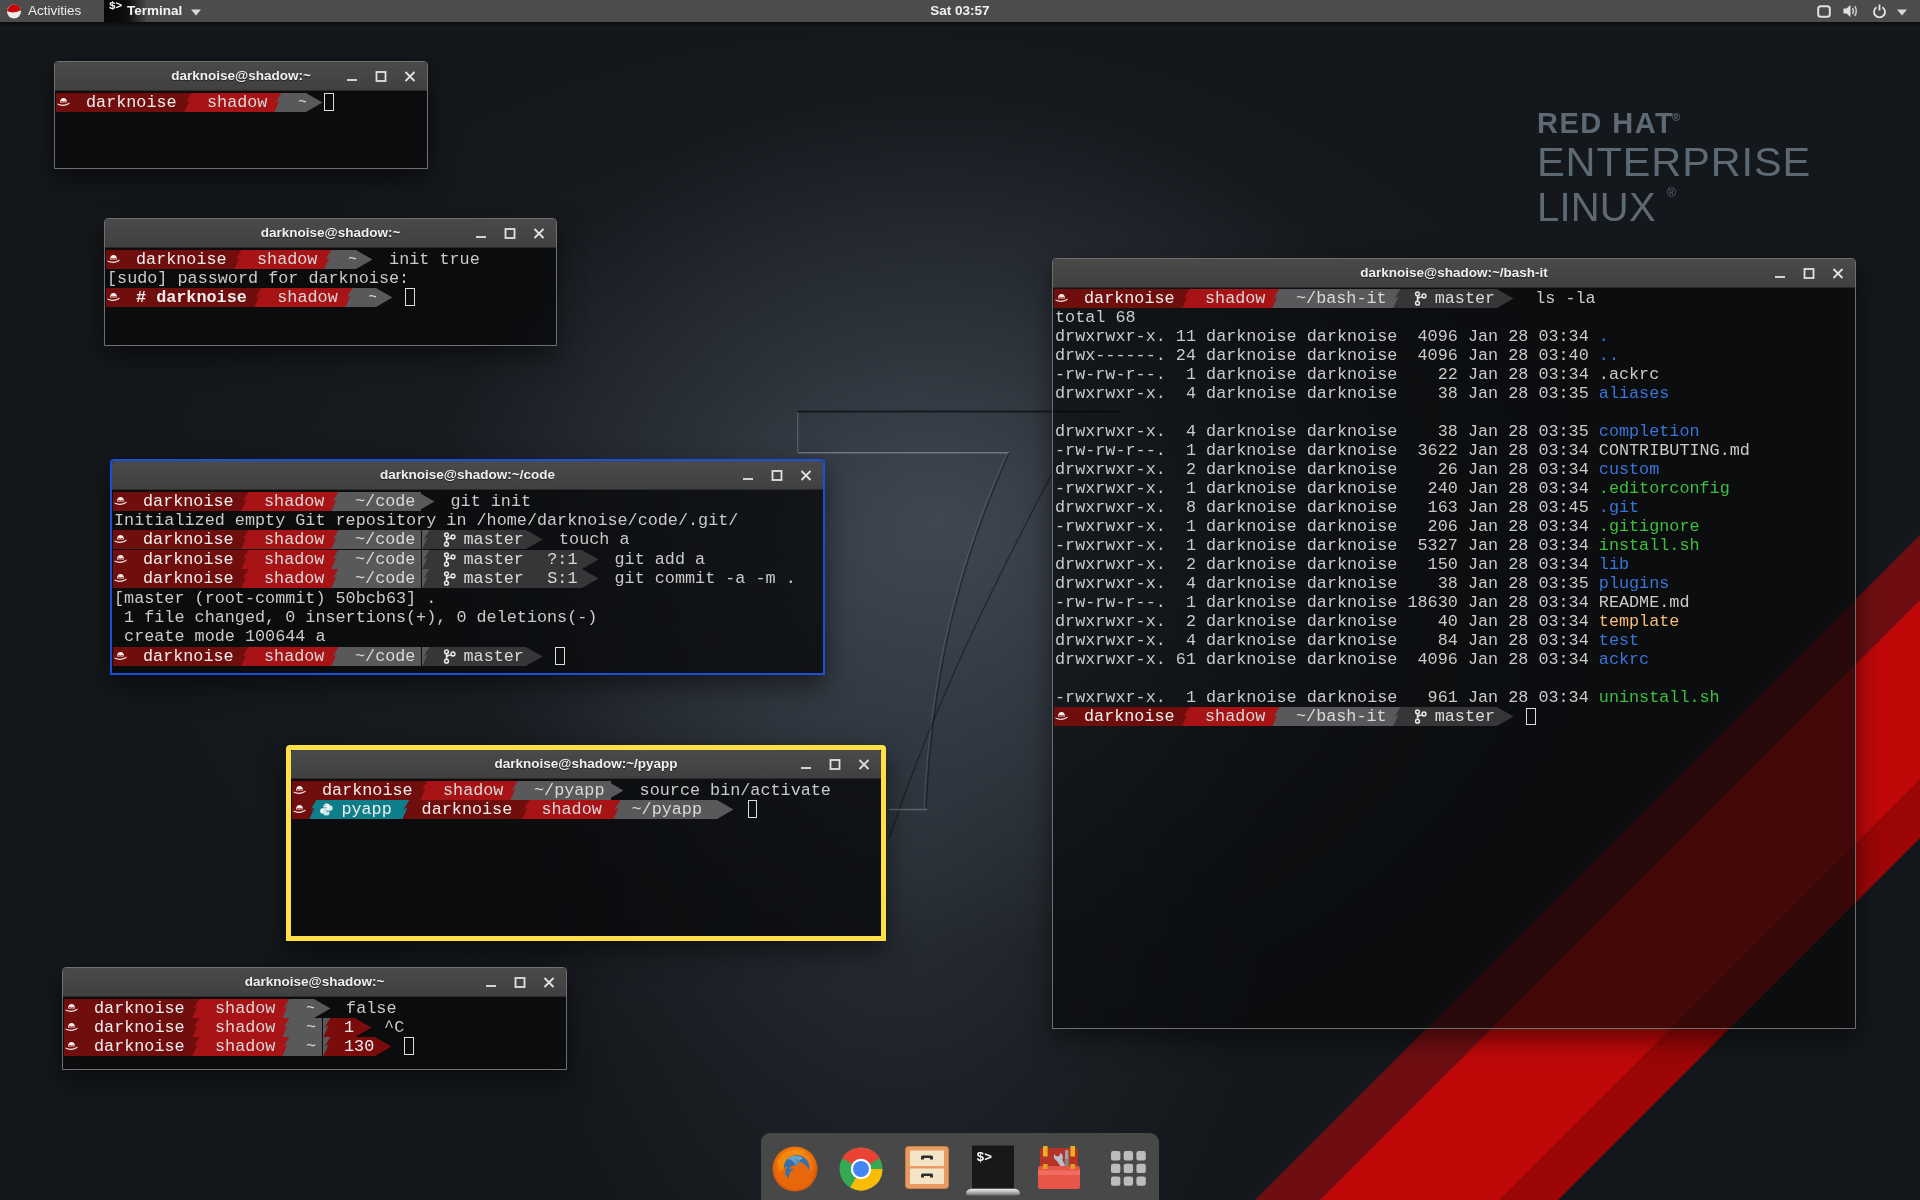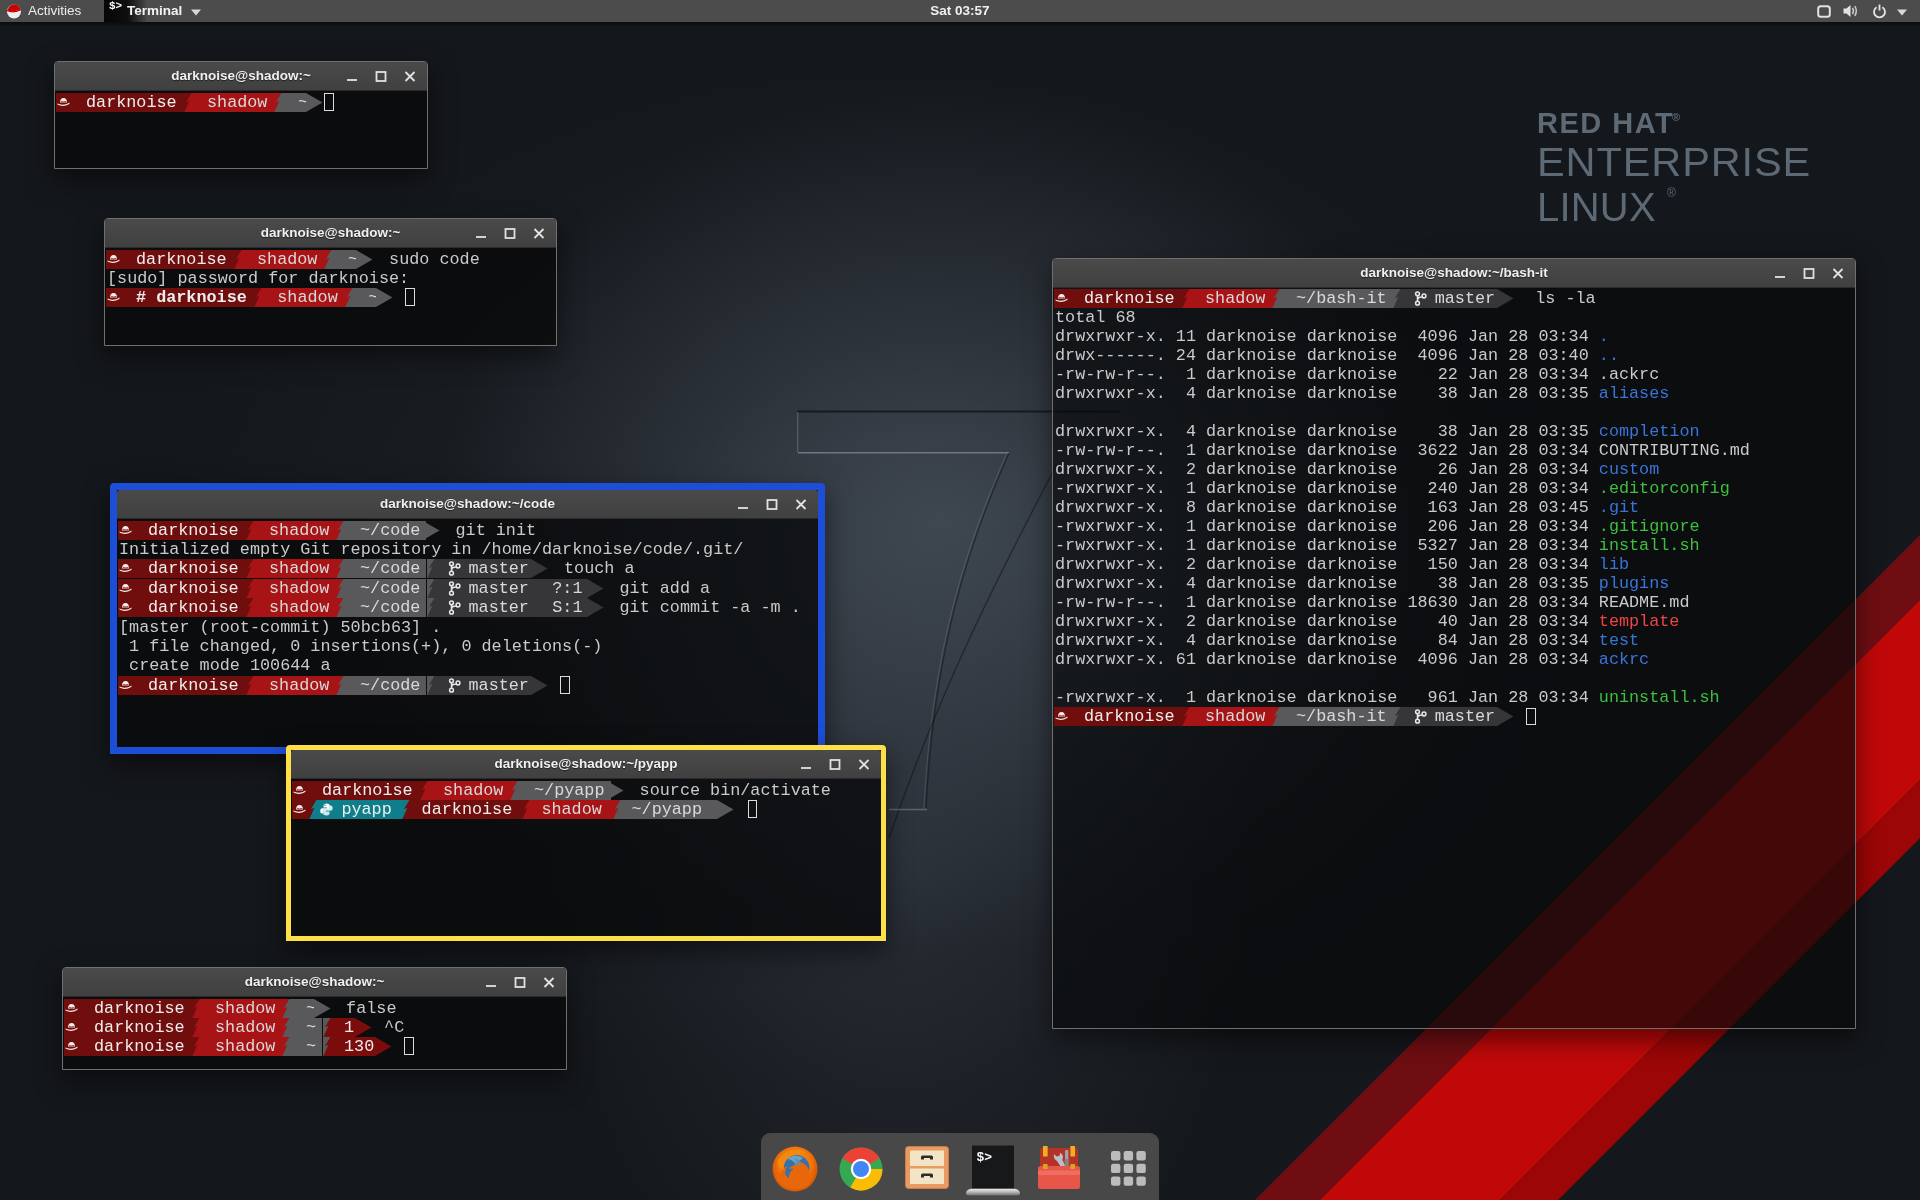--- a/index.html
+++ b/index.html
@@ -107,21 +107,21 @@
       <div style="position:absolute;left:151.0px;top:1.5px;height:19px;line-height:19px;color:#d9d9d9;font-weight:normal;white-space:pre">shadow</div>
       <svg style="position:absolute;left:218.3px;top:1.5px" width="13" height="19">
         <rect width="13" height="19" fill="#a81315"></rect>
         <polygon points="7.4,0 13,0 13,19 0.4,19 5.4,7.8 1.8,9.2" fill="#59595b"></polygon>
       </svg>
       <div style="position:absolute;left:231.3px;top:1.5px;width:18.8px;height:19px;background:#59595b"></div>
       <div style="position:absolute;left:242.0px;top:1.5px;height:19px;line-height:19px;color:#d9d9d9;font-weight:normal;white-space:pre">~</div>
       <svg style="position:absolute;left:250.1px;top:1.5px" width="17" height="19">
         <polygon points="0,0 16.5,9.5 0,19" fill="#59595b"></polygon>
       </svg>
-      <div style="position:absolute;left:283.1px;top:1.5px;height:19px;line-height:19px;color:#c9cac9;font-weight:normal;white-space:pre">sudo code</div>
+      <div style="position:absolute;left:283.1px;top:1.5px;height:19px;line-height:19px;color:#c9cac9;font-weight:normal;white-space:pre">init true</div>
       <div style="position:absolute;left:1.0px;top:20.7px;height:19px;line-height:19px;color:#c9cac9;font-weight:normal;white-space:pre">[sudo] password for darknoise:</div>
       <div style="position:absolute;left:0.0px;top:39.9px;width:148.3px;height:19px;background:#700d0d"></div>
       <svg style="position:absolute;left:1.0px;top:43.9px" width="13" height="11" viewBox="0 0 13 11">
         <path d="M3 5.6 Q3 1 6.5 1 Q10 1 10 5.6 Z" fill="#f3efec"></path>
         <path d="M0.3 6.6 Q6.5 9.4 12.7 5.4 L12.3 6.9 Q6.5 10.4 0.8 7.8 Z" fill="#f3efec"></path>
         <path d="M3.8 4.2 q2.2 1.3 5.6 0.3" stroke="#a82323" stroke-width="0.9" fill="none"></path>
       </svg>
       <div style="position:absolute;left:30.0px;top:39.9px;height:19px;line-height:19px;color:#eeeeee;font-weight:bold;white-space:pre"># darknoise</div>
       <svg style="position:absolute;left:148.3px;top:39.9px" width="13" height="19">
         <rect width="13" height="19" fill="#700d0d"></rect>
@@ -134,21 +134,21 @@
         <polygon points="7.4,0 13,0 13,19 0.4,19 5.4,7.8 1.8,9.2" fill="#59595b"></polygon>
       </svg>
       <div style="position:absolute;left:251.6px;top:39.9px;width:18.8px;height:19px;background:#59595b"></div>
       <div style="position:absolute;left:262.3px;top:39.9px;height:19px;line-height:19px;color:#d9d9d9;font-weight:normal;white-space:pre">~</div>
       <svg style="position:absolute;left:270.4px;top:39.9px" width="17" height="19">
         <polygon points="0,0 16.5,9.5 0,19" fill="#59595b"></polygon>
       </svg>
       <div style="position:absolute;left:299.4px;top:40.4px;width:9.6px;height:17.5px;border:1.5px solid #dcdcdc;box-sizing:border-box"></div>
     </div>
   </div>
-<div style="position:absolute;left:110px;top:483px;width:715px;height:271px;border:7px solid #1d4ed8;border-radius:4px 4px 0 0;box-sizing:border-box;background:rgba(8,9,10,0.78);box-shadow:0 10px 26px rgba(0,0,0,0.5)">
+<div style="position:absolute;left:110px;top:459px;width:715px;height:216px;border:2px solid #1d4ed8;border-radius:4px 4px 0 0;box-sizing:border-box;background:rgba(8,9,10,0.78);box-shadow:0 10px 26px rgba(0,0,0,0.5)">
     <div style="position:absolute;left:0;top:0;width:100%;height:29px;background:linear-gradient(#4a4a4a,#404040);border-bottom:1px solid #2b2b2b;box-sizing:border-box;border-radius:3px 3px 0 0">
       <div style="position:absolute;left:0;top:0;width:100%;height:29px;line-height:27px;text-align:center;color:#f0f0f0;text-shadow:0 1px 1px rgba(0,0,0,0.55);font-weight:bold;font-size:13.5px;font-family:'Liberation Sans',sans-serif">darknoise@shadow:~/code</div>
       <svg style="position:absolute;right:0;top:0" width="100" height="29" viewBox="0 0 100 29">
         <g stroke="#e2e2e2" stroke-width="1.8" fill="none">
           <line x1="20" y1="18.0" x2="30" y2="18.0"></line>
           <rect x="49.5" y="10.0" width="9" height="9"></rect>
           <path d="M78.5 10.0 l9 9 M87.5 10.0 l-9 9"></path>
         </g>
       </svg>
     </div>
@@ -560,21 +560,21 @@
       <div style="position:absolute;left:1px;top:134.0px;height:19px;line-height:19px;white-space:pre;color:#c9cac9">drwxrwxr-x.  4 darknoise darknoise    38 Jan 28 03:35 <span style="color:#3b74d8">completion</span></div>
       <div style="position:absolute;left:1px;top:153.0px;height:19px;line-height:19px;white-space:pre;color:#c9cac9">-rw-rw-r--.  1 darknoise darknoise  3622 Jan 28 03:34 <span style="color:#c9cac9">CONTRIBUTING.md</span></div>
       <div style="position:absolute;left:1px;top:172.0px;height:19px;line-height:19px;white-space:pre;color:#c9cac9">drwxrwxr-x.  2 darknoise darknoise    26 Jan 28 03:34 <span style="color:#3b74d8">custom</span></div>
       <div style="position:absolute;left:1px;top:191.0px;height:19px;line-height:19px;white-space:pre;color:#c9cac9">-rwxrwxr-x.  1 darknoise darknoise   240 Jan 28 03:34 <span style="color:#3fbf3f">.editorconfig</span></div>
       <div style="position:absolute;left:1px;top:210.0px;height:19px;line-height:19px;white-space:pre;color:#c9cac9">drwxrwxr-x.  8 darknoise darknoise   163 Jan 28 03:45 <span style="color:#3b74d8">.git</span></div>
       <div style="position:absolute;left:1px;top:229.0px;height:19px;line-height:19px;white-space:pre;color:#c9cac9">-rwxrwxr-x.  1 darknoise darknoise   206 Jan 28 03:34 <span style="color:#3fbf3f">.gitignore</span></div>
       <div style="position:absolute;left:1px;top:248.0px;height:19px;line-height:19px;white-space:pre;color:#c9cac9">-rwxrwxr-x.  1 darknoise darknoise  5327 Jan 28 03:34 <span style="color:#3fbf3f">install.sh</span></div>
       <div style="position:absolute;left:1px;top:267.0px;height:19px;line-height:19px;white-space:pre;color:#c9cac9">drwxrwxr-x.  2 darknoise darknoise   150 Jan 28 03:34 <span style="color:#3b74d8">lib</span></div>
       <div style="position:absolute;left:1px;top:286.0px;height:19px;line-height:19px;white-space:pre;color:#c9cac9">drwxrwxr-x.  4 darknoise darknoise    38 Jan 28 03:35 <span style="color:#3b74d8">plugins</span></div>
       <div style="position:absolute;left:1px;top:305.0px;height:19px;line-height:19px;white-space:pre;color:#c9cac9">-rw-rw-r--.  1 darknoise darknoise 18630 Jan 28 03:34 <span style="color:#c9cac9">README.md</span></div>
-      <div style="position:absolute;left:1px;top:324.0px;height:19px;line-height:19px;white-space:pre;color:#c9cac9">drwxrwxr-x.  2 darknoise darknoise    40 Jan 28 03:34 <span style="color:#ef4444">template</span></div>
+      <div style="position:absolute;left:1px;top:324.0px;height:19px;line-height:19px;white-space:pre;color:#c9cac9">drwxrwxr-x.  2 darknoise darknoise    40 Jan 28 03:34 <span style="color:#fdba74">template</span></div>
       <div style="position:absolute;left:1px;top:343.0px;height:19px;line-height:19px;white-space:pre;color:#c9cac9">drwxrwxr-x.  4 darknoise darknoise    84 Jan 28 03:34 <span style="color:#3b74d8">test</span></div>
       <div style="position:absolute;left:1px;top:362.0px;height:19px;line-height:19px;white-space:pre;color:#c9cac9">drwxrwxr-x. 61 darknoise darknoise  4096 Jan 28 03:34 <span style="color:#3b74d8">ackrc</span></div>
       <div style="position:absolute;left:1px;top:400.0px;height:19px;line-height:19px;white-space:pre;color:#c9cac9">-rwxrwxr-x.  1 darknoise darknoise   961 Jan 28 03:34 <span style="color:#3fbf3f">uninstall.sh</span></div>
       <div style="position:absolute;left:0.0px;top:419.0px;width:128.0px;height:19px;background:#700d0d"></div>
       <svg style="position:absolute;left:1.0px;top:423.0px" width="13" height="11" viewBox="0 0 13 11">
         <path d="M3 5.6 Q3 1 6.5 1 Q10 1 10 5.6 Z" fill="#f3efec"></path>
         <path d="M0.3 6.6 Q6.5 9.4 12.7 5.4 L12.3 6.9 Q6.5 10.4 0.8 7.8 Z" fill="#f3efec"></path>
         <path d="M3.8 4.2 q2.2 1.3 5.6 0.3" stroke="#a82323" stroke-width="0.9" fill="none"></path>
       </svg>
       <div style="position:absolute;left:30.0px;top:419.0px;height:19px;line-height:19px;color:#eeeeee;font-weight:normal;white-space:pre">darknoise</div>

